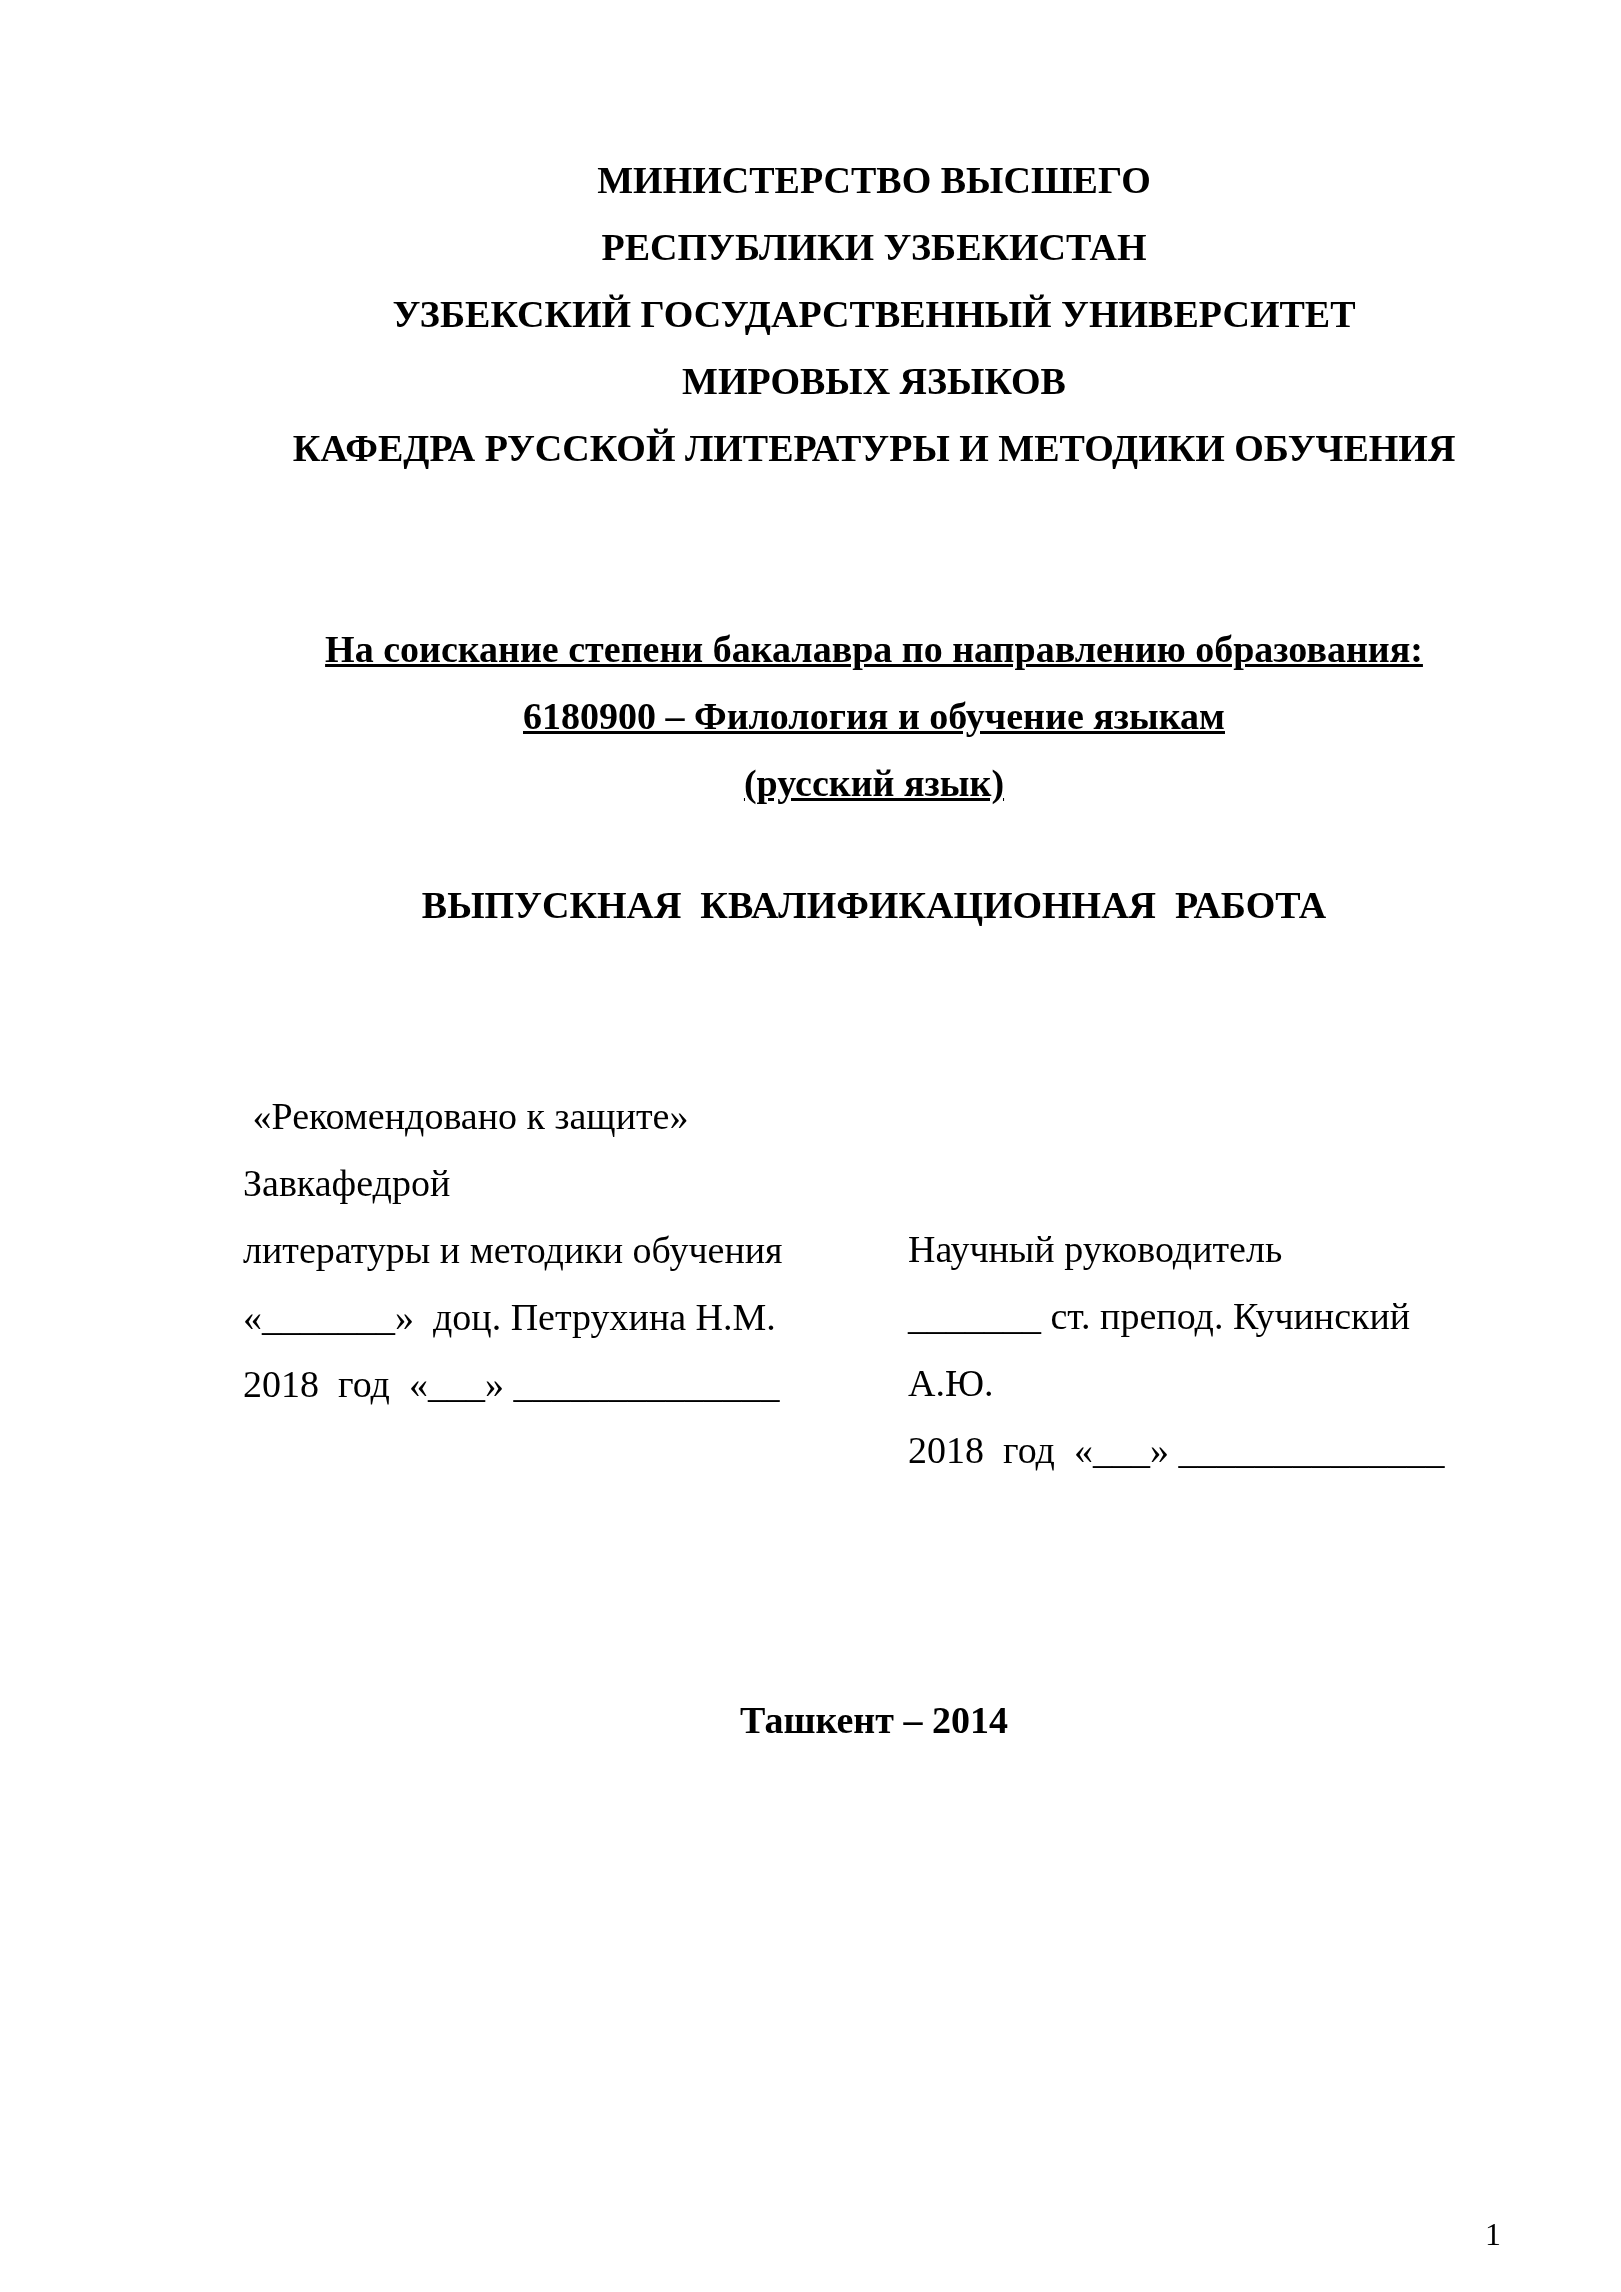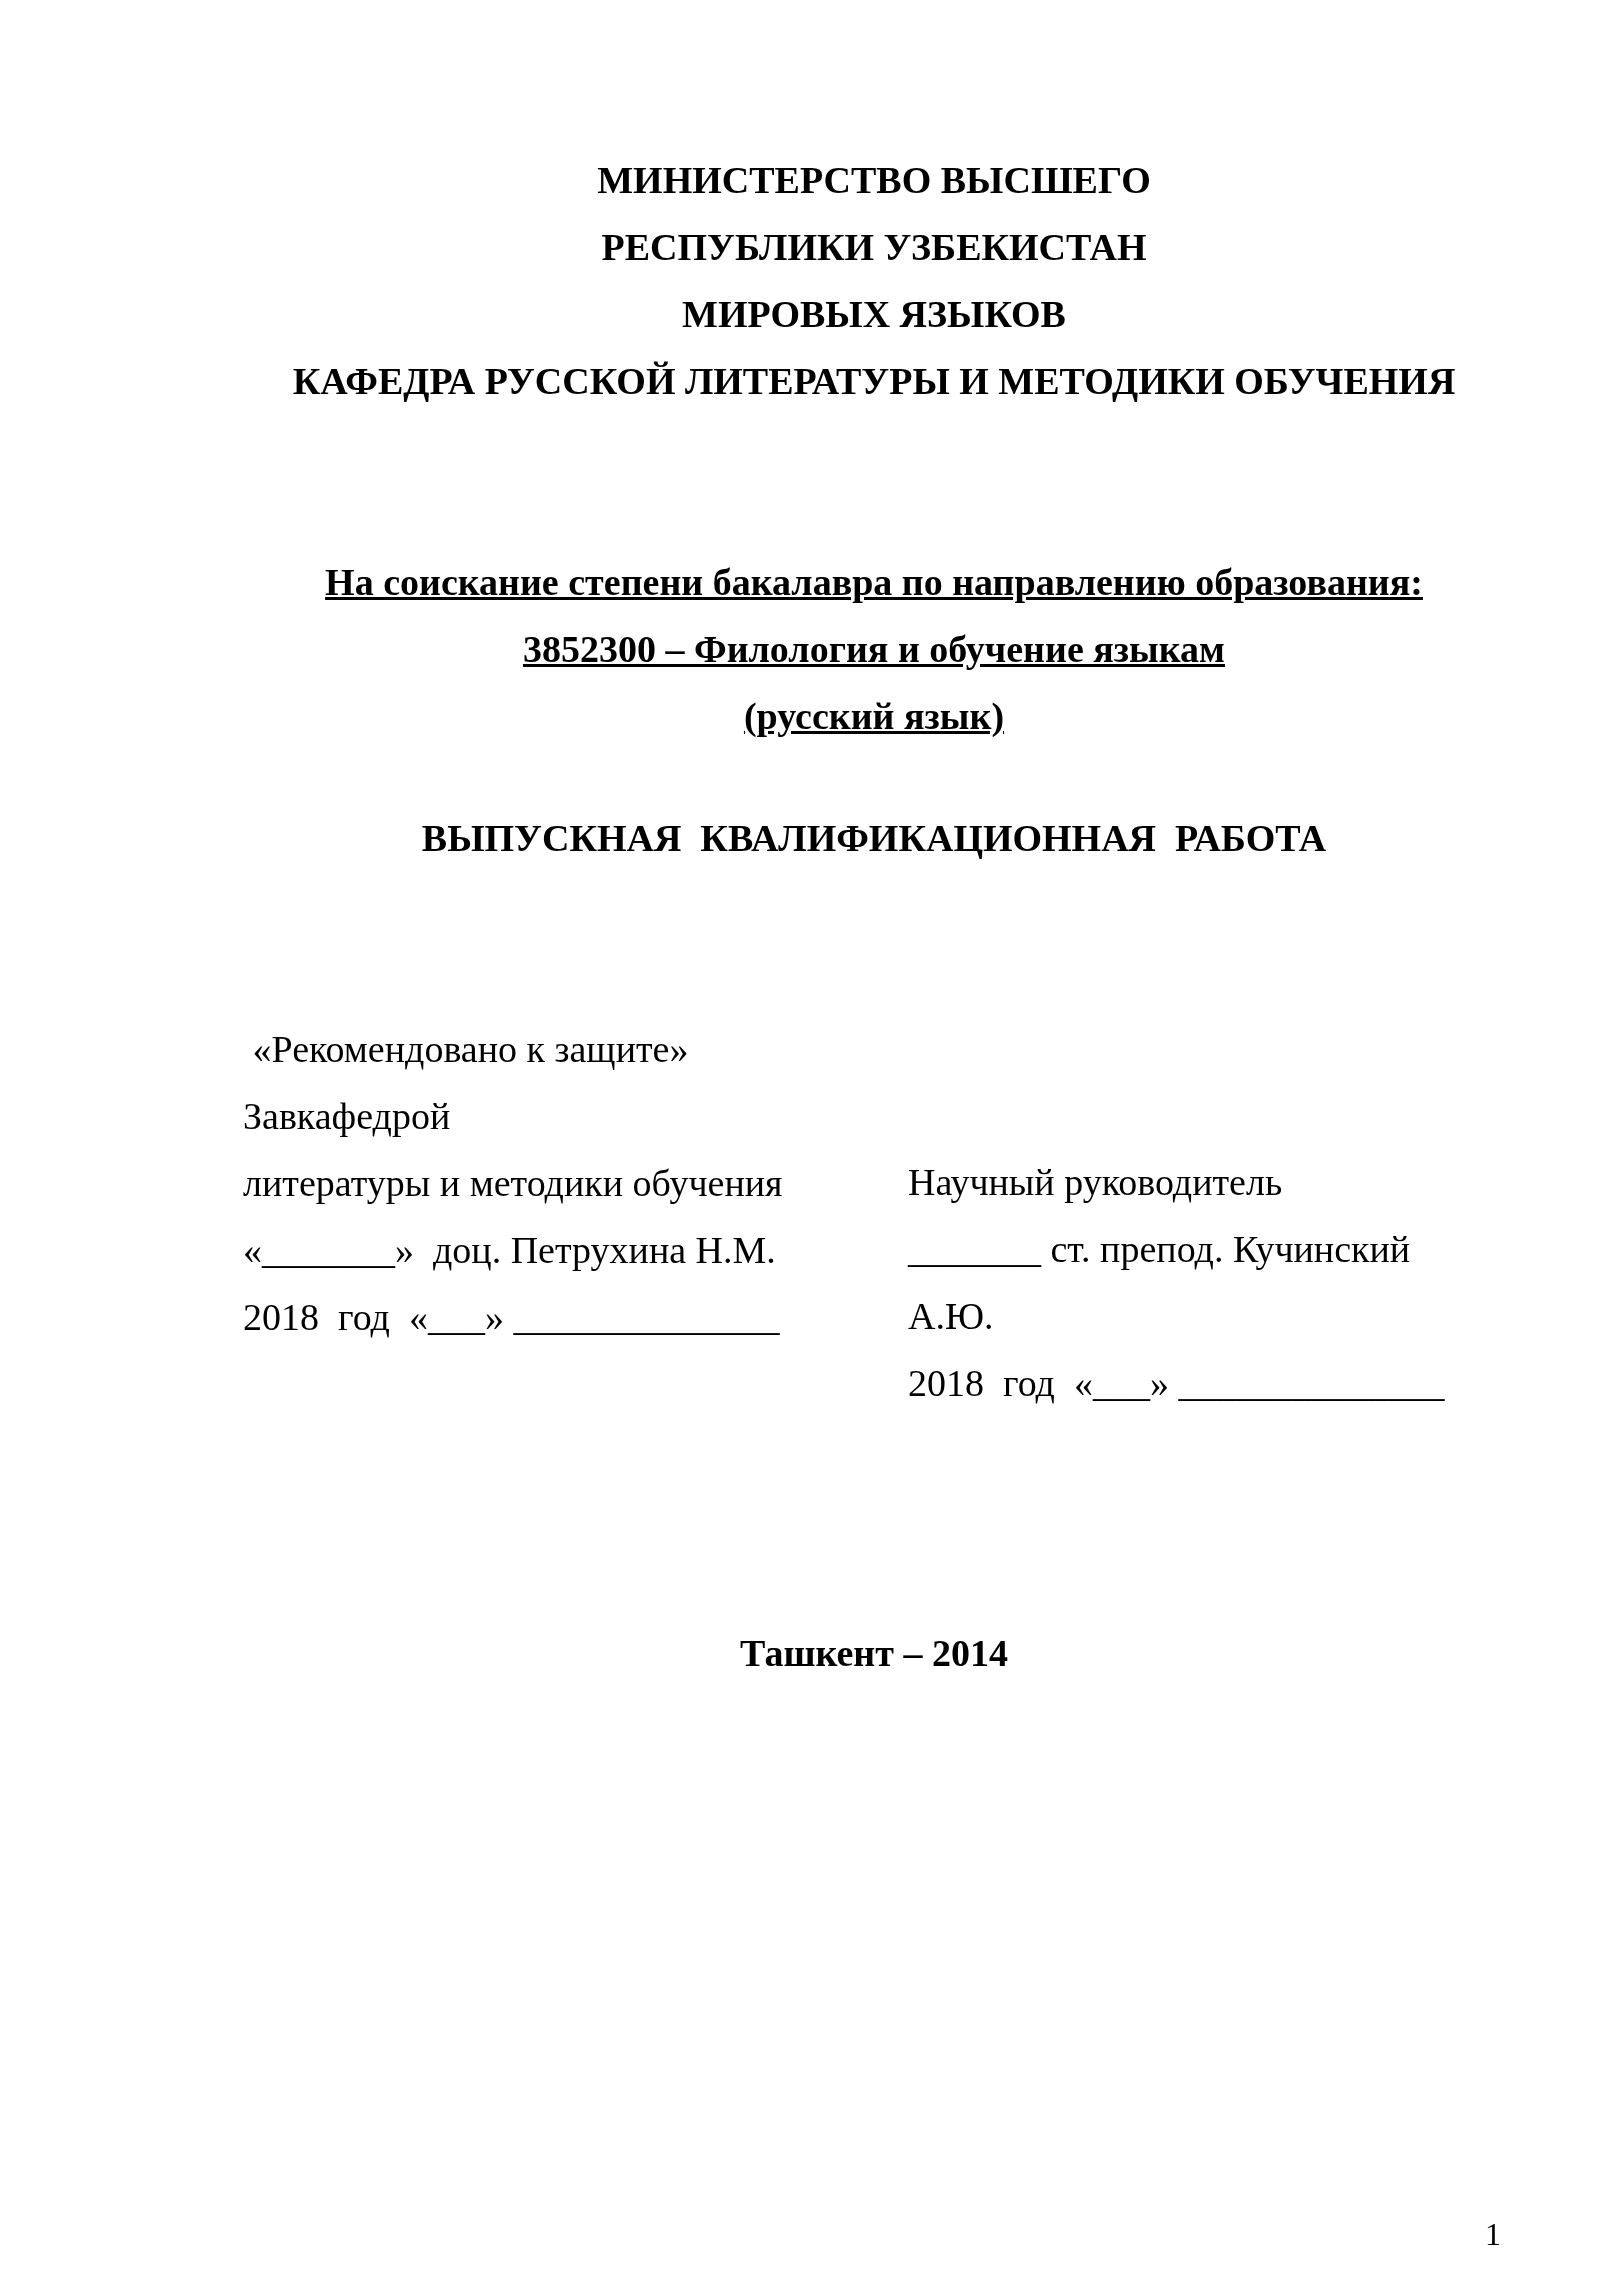--- a/index.html
+++ b/index.html
@@ -53,29 +53,30 @@
   }
 </style>
 </head>
 <body>
 
 <div class="page">
 
   <div class="head">
     <div class="line bold center">МИНИСТЕРСТВО ВЫСШЕГО</div>
     <div class="line bold center">РЕСПУБЛИКИ УЗБЕКИСТАН</div>
+    <div class="line bold center">УЗБЕКСКИЙ ГОСУДАРСТВЕННЫЙ УНИВЕРСИТЕТ</div>
     <div class="line bold center">МИРОВЫХ ЯЗЫКОВ</div>
     <div class="line bold center">КАФЕДРА РУССКОЙ ЛИТЕРАТУРЫ И МЕТОДИКИ ОБУЧЕНИЯ</div>
   </div>
 
 
 
   <div class="degree-block">
     <div class="line bold center">На соискание степени бакалавра по направлению образования:</div>
-    <div class="line bold center">3852300 – Филология и обучение языкам</div>
+    <div class="line bold center">6180900 – Филология и обучение языкам</div>
     <div class="line bold center">(русский язык)</div>
   </div>
 
   <div class="worktype-block">
     <div class="line bold center">ВЫПУСКНАЯ  КВАЛИФИКАЦИОННАЯ  РАБОТА</div>
   </div>
 
   <div class="approval">
     <div class="col-left">
       <div class="line"> «Рекомендовано к защите»</div>

